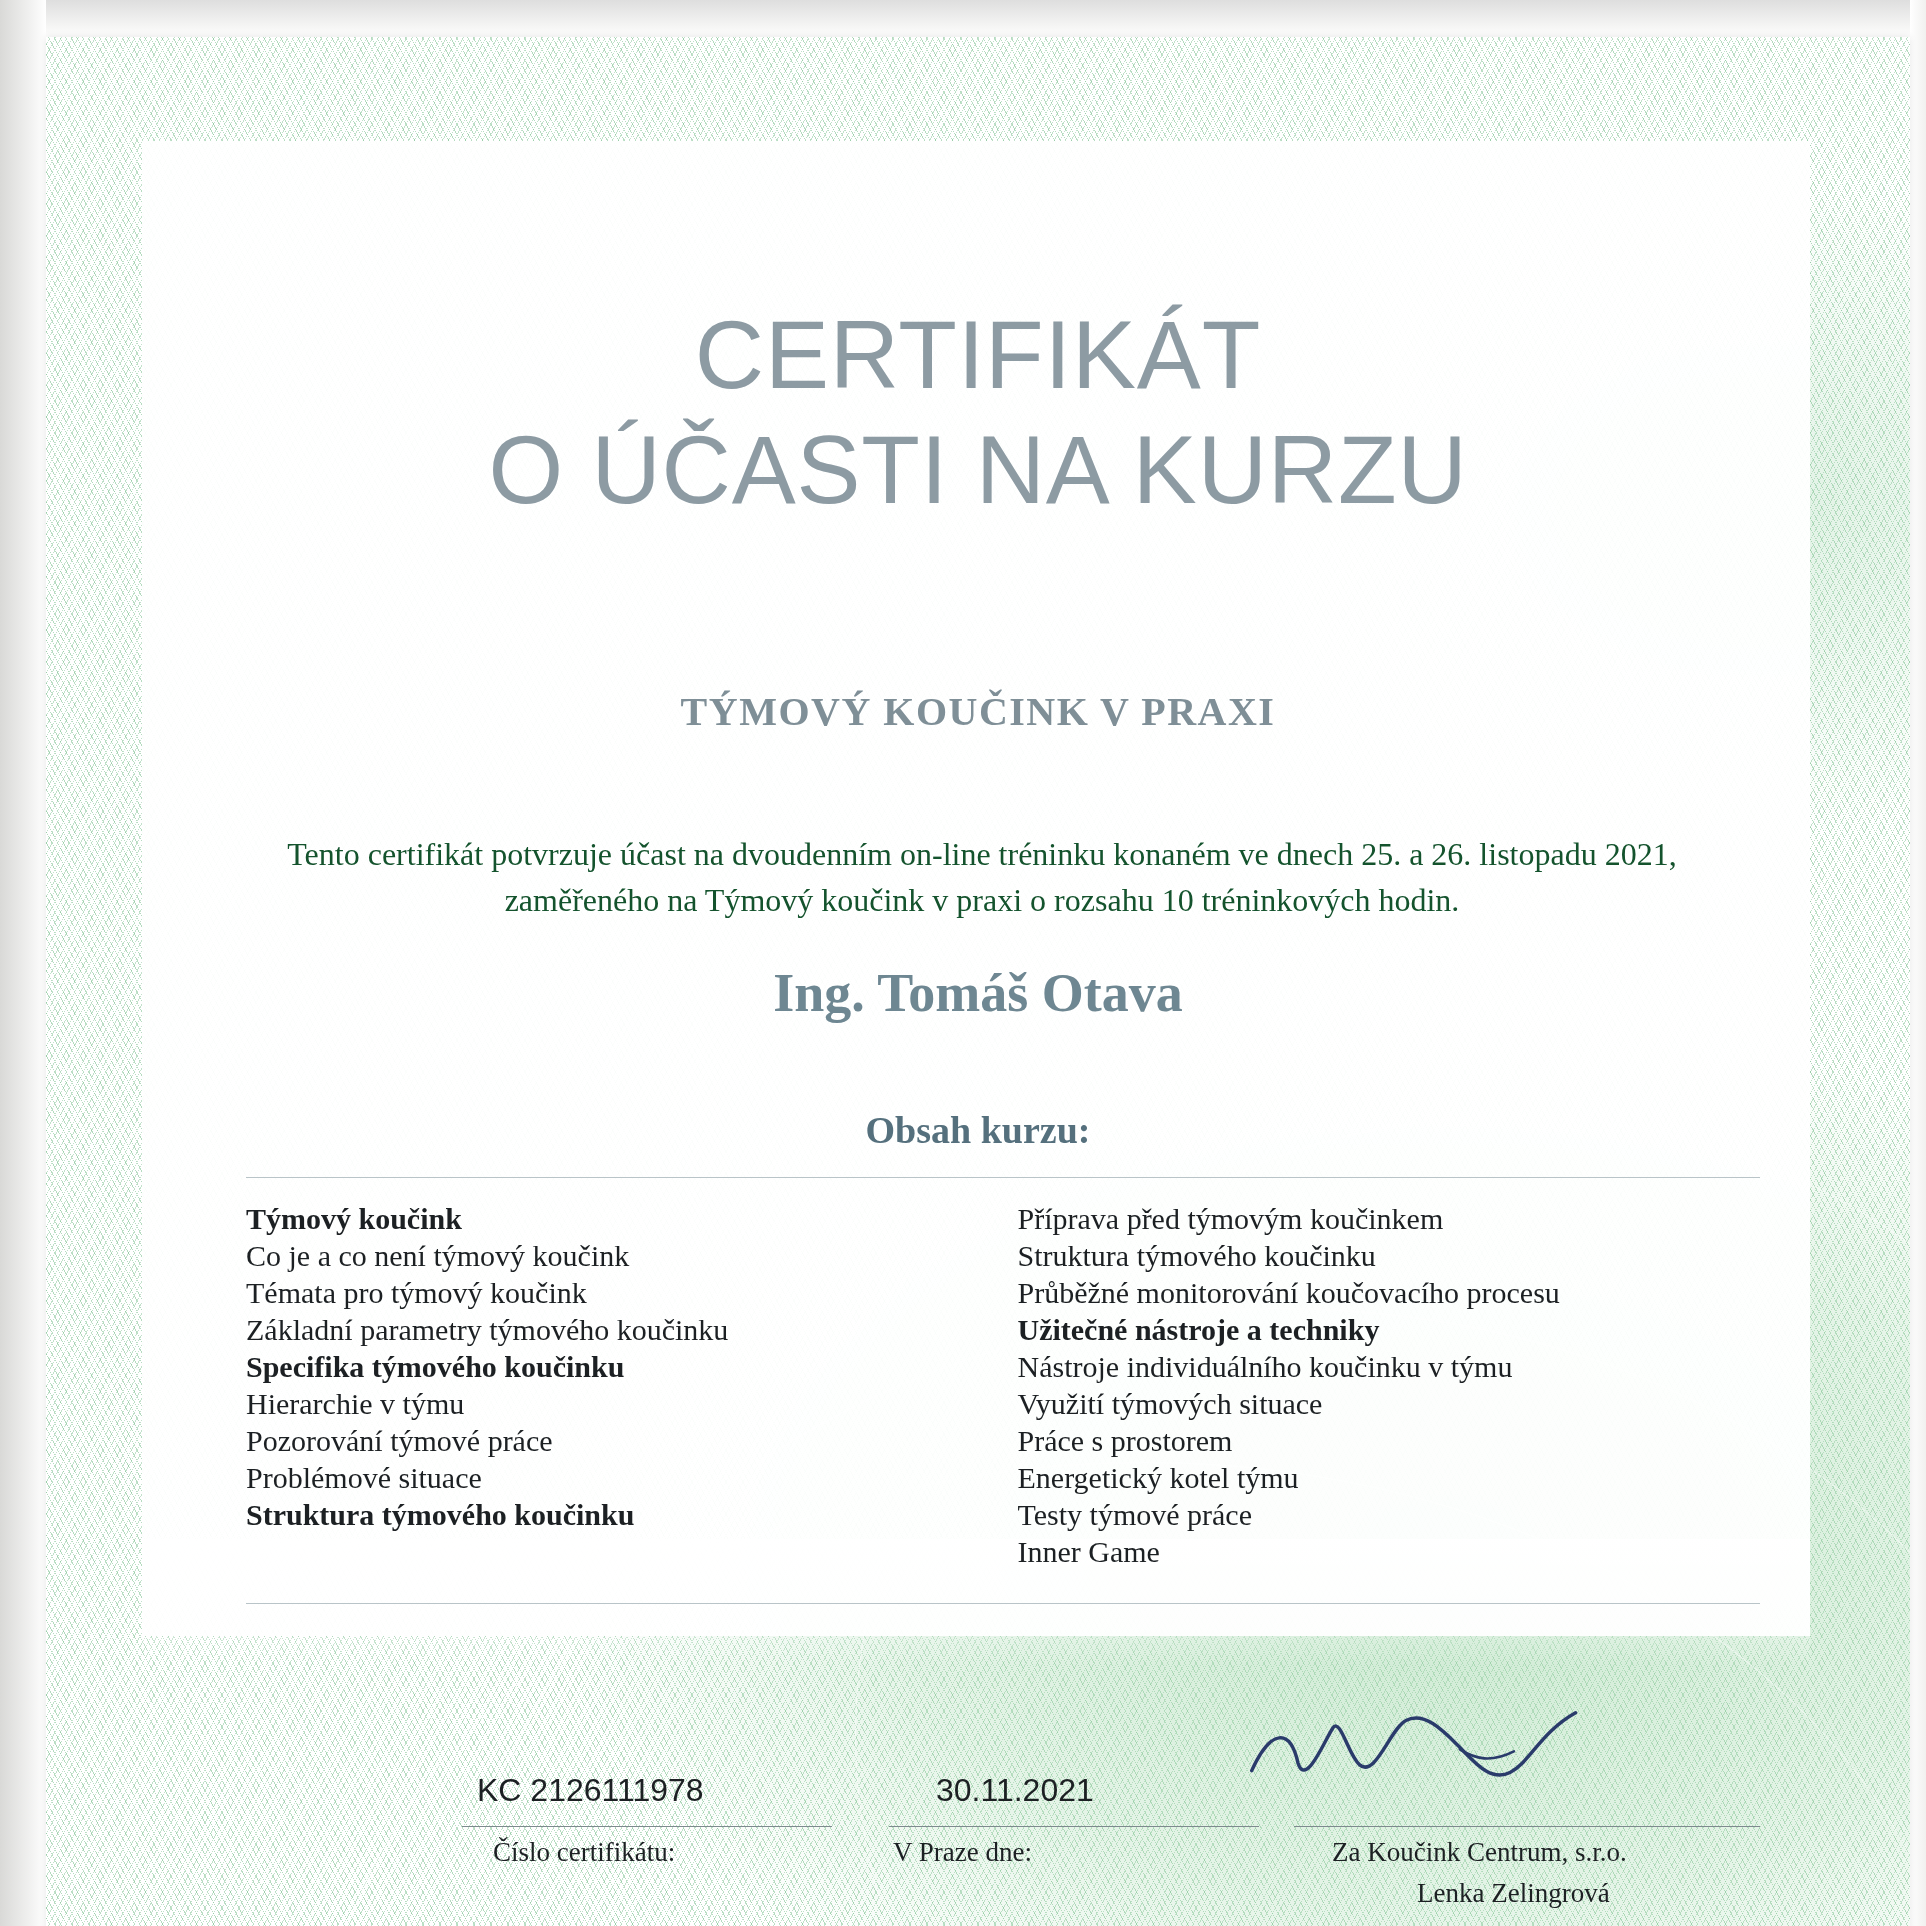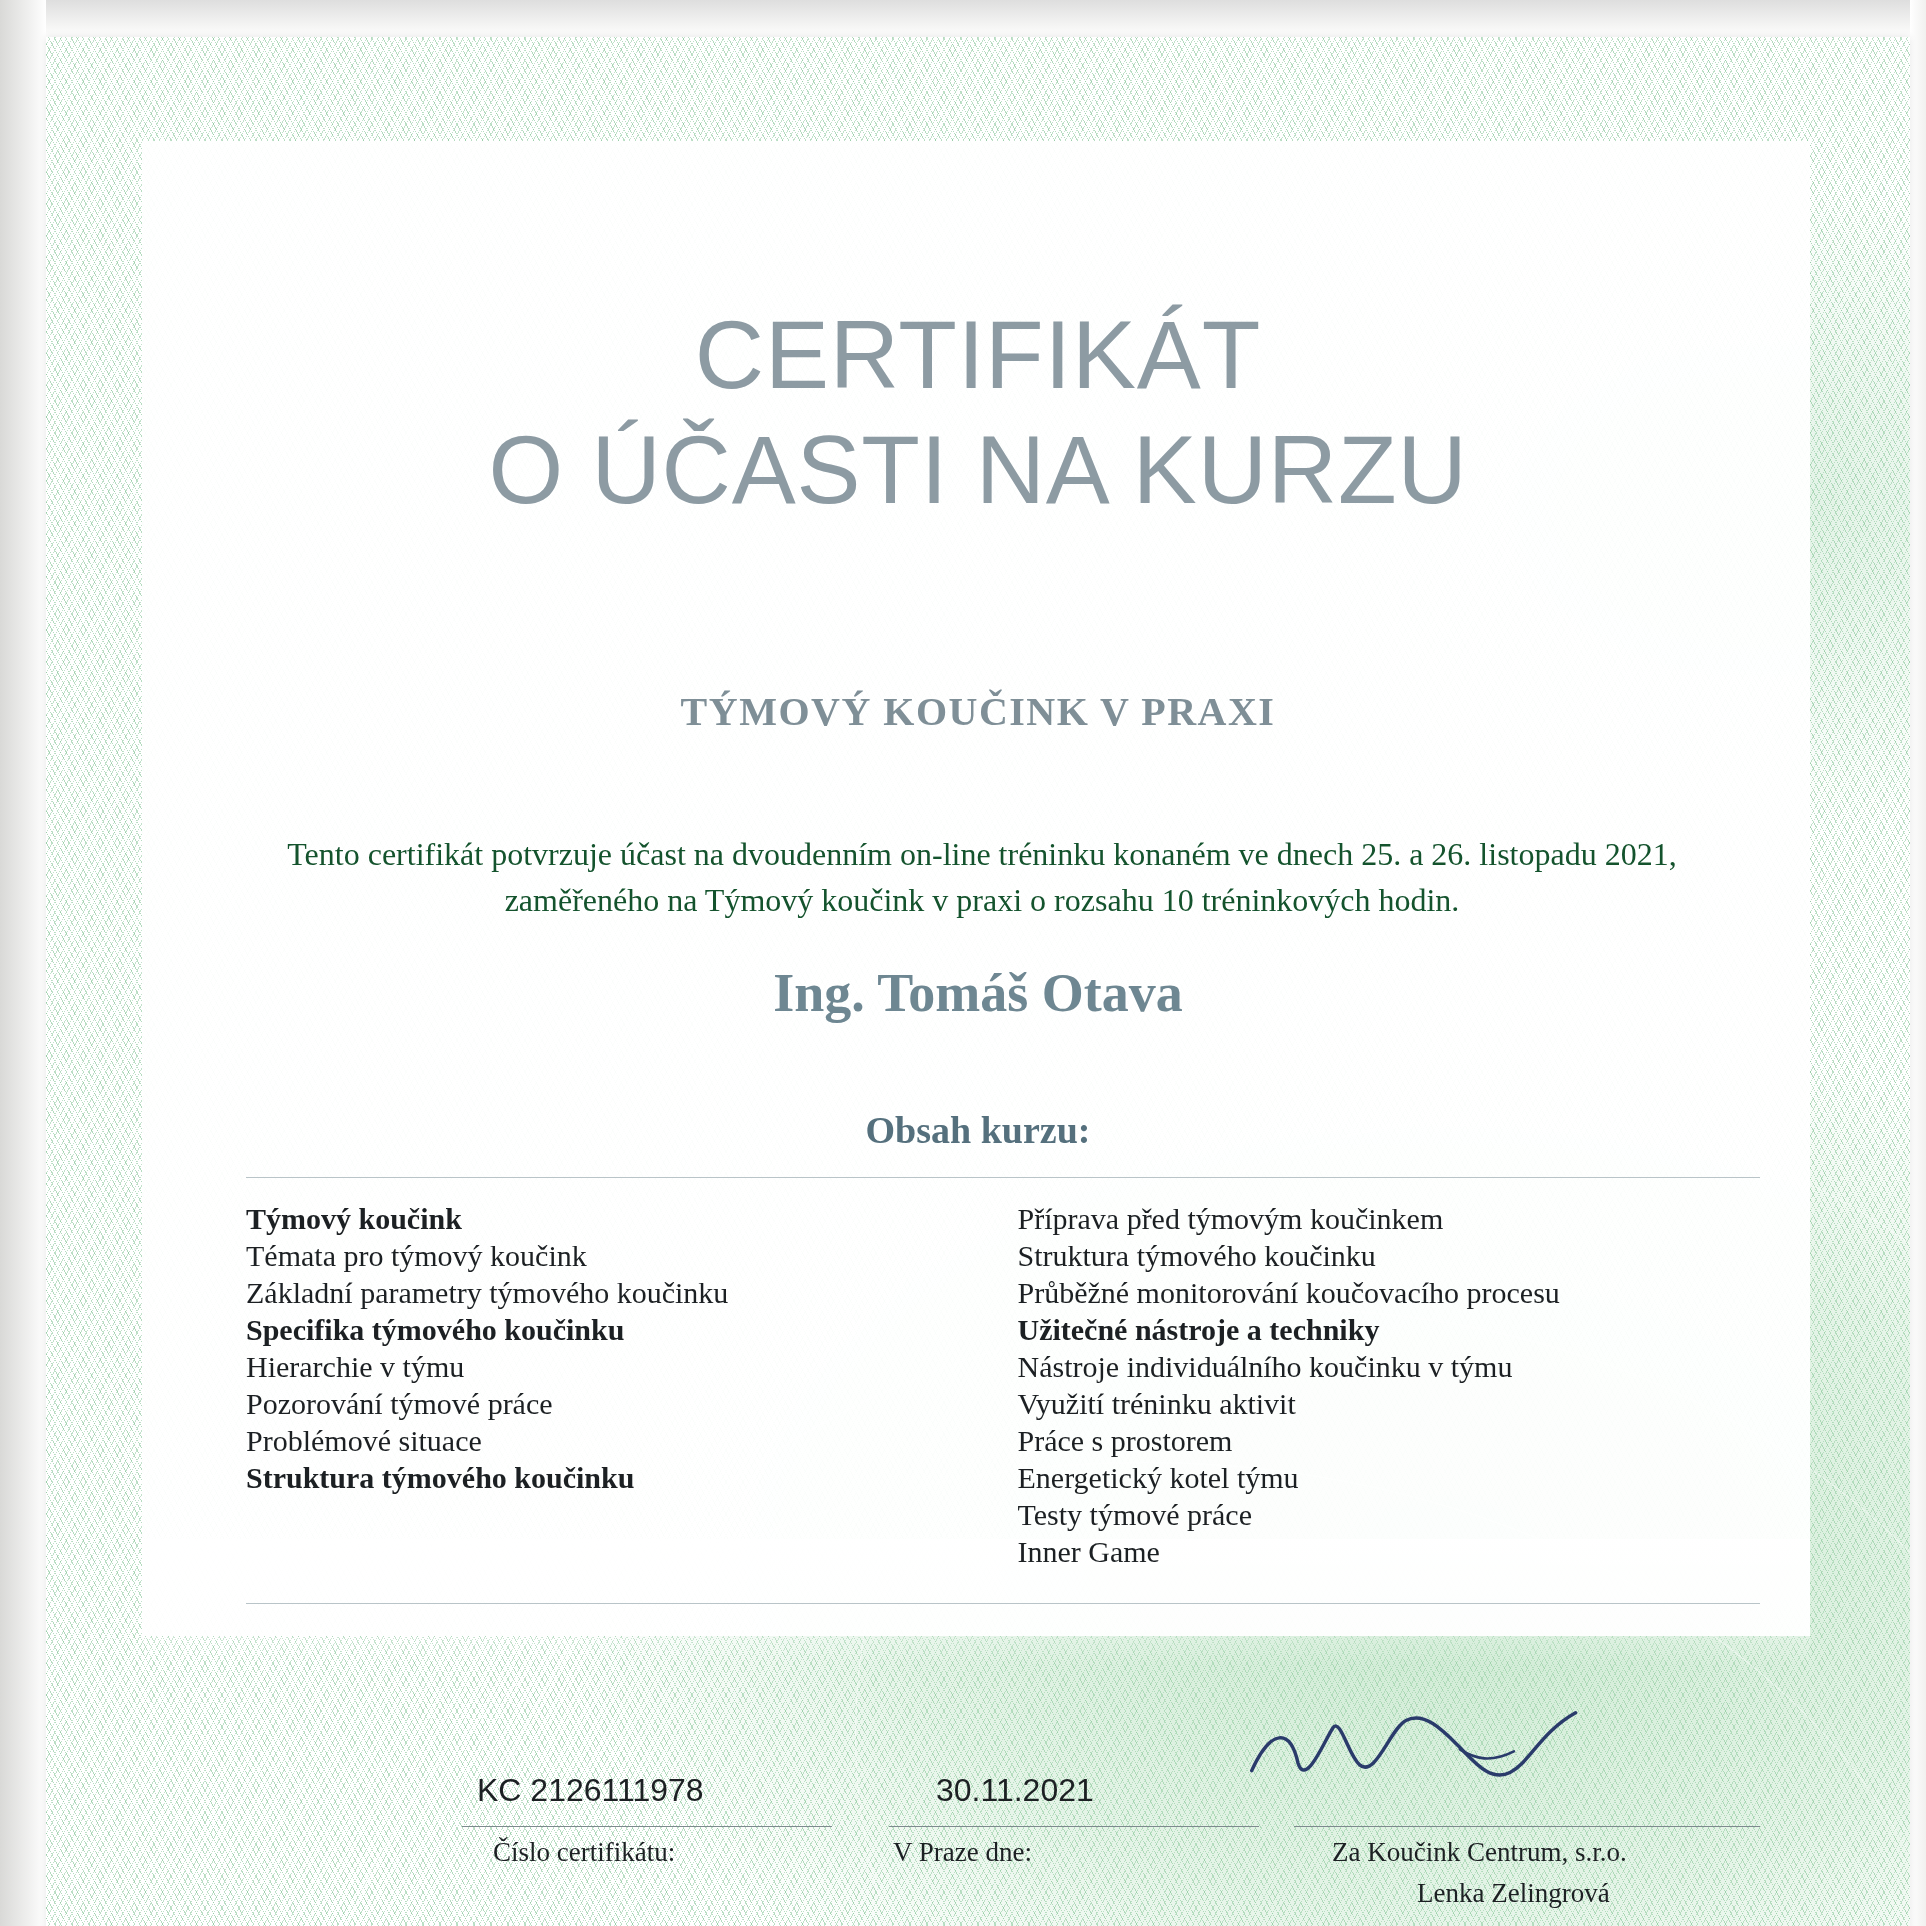--- a/index.html
+++ b/index.html
@@ -257,35 +257,36 @@
       <div class="recipient">Ing. Tomáš Otava</div>
 
       <div class="obsah-title">Obsah kurzu:</div>
 
       <div class="rule rule-top"></div>
       <div class="rule rule-bottom"></div>
 
       <div class="cols">
         <div class="col col-left">
           <div class="item b">Týmový koučink</div>
+          <div class="item">Co je a co není týmový koučink</div>
           <div class="item">Témata pro týmový koučink</div>
           <div class="item">Základní parametry týmového koučinku</div>
           <div class="item b">Specifika týmového koučinku</div>
           <div class="item">Hierarchie v týmu</div>
           <div class="item">Pozorování týmové práce</div>
           <div class="item">Problémové situace</div>
           <div class="item b">Struktura týmového koučinku</div>
         </div>
         <div class="col col-right">
           <div class="item">Příprava před týmovým koučinkem</div>
           <div class="item">Struktura týmového koučinku</div>
           <div class="item">Průběžné monitorování koučovacího procesu</div>
           <div class="item b">Užitečné nástroje a techniky</div>
           <div class="item">Nástroje individuálního koučinku v týmu</div>
-          <div class="item">Využití tréninku aktivit</div>
+          <div class="item">Využití týmových situace</div>
           <div class="item">Práce s prostorem</div>
           <div class="item">Energetický kotel týmu</div>
           <div class="item">Testy týmové práce</div>
           <div class="item">Inner Game</div>
         </div>
       </div>
 
       <div class="sig-row">
         <div class="sig-value" style="left:231px; top:0px;">KC 2126111978</div>
         <div class="sig-line" style="left:216px; top:54px; width:370px;"></div>

